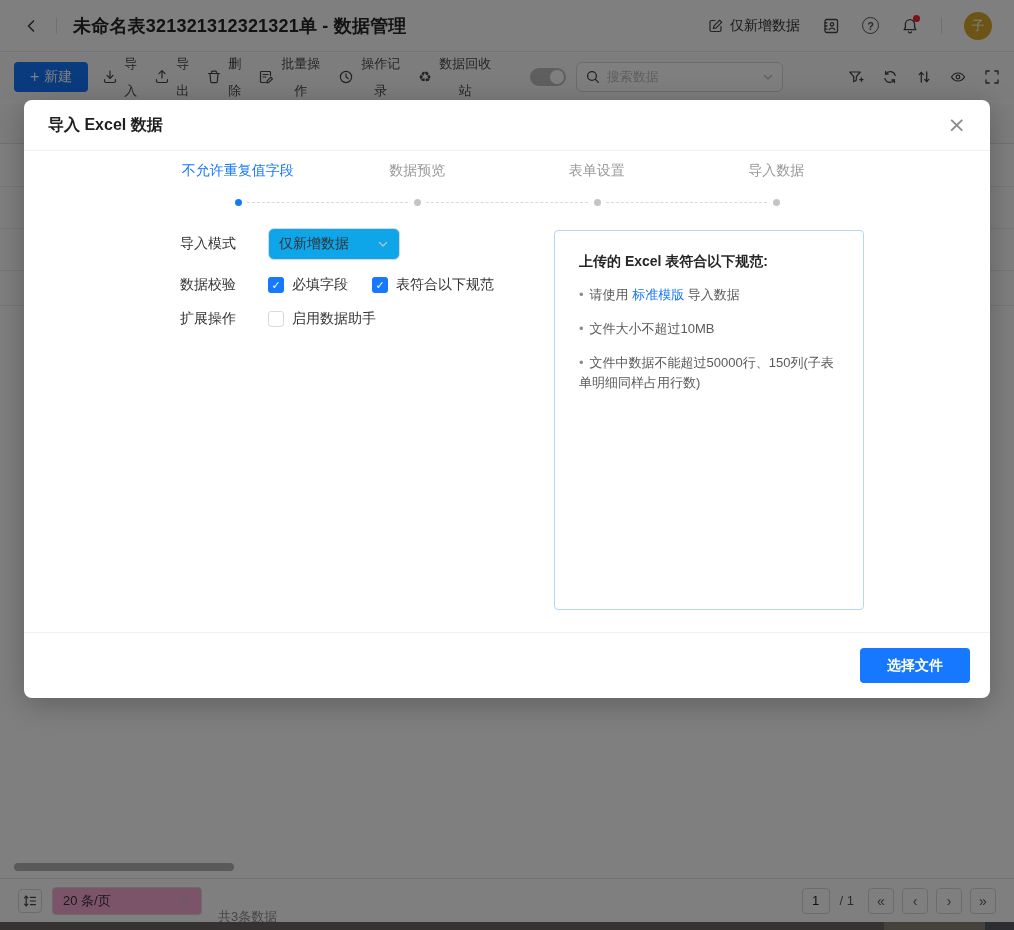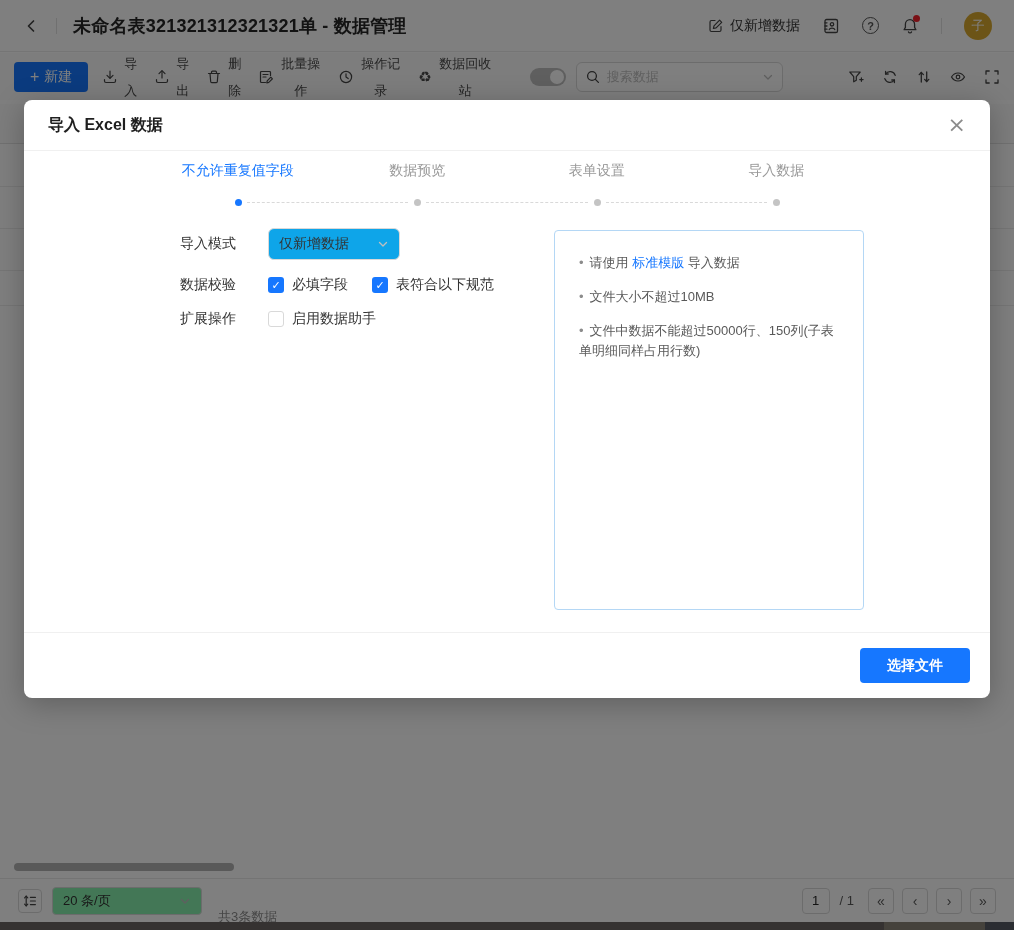--- a/index.html
+++ b/index.html
@@ -87,21 +87,21 @@
     position:absolute; left:0; top:878px; width:1014px; height:44px;
     background:#fff; border-top:1px solid #e8e8e8;
     display:flex; align-items:center; padding:0 18px; font-size:13px; color:#595959;
   }
   .sq-btn {
     width:26px; height:26px; border:1px solid #d9d9d9; border-radius:4px; background:#fff;
     display:flex; align-items:center; justify-content:center; color:#595959; cursor:pointer; flex:none;
   }
   .psize-select {
     margin-left:10px; width:150px; height:28px; border:1px solid #d9d9d9; border-radius:4px;
-    background:#86efac; display:flex; align-items:center; padding:0 10px; gap:6px;
+    background:#f9a8d4; display:flex; align-items:center; padding:0 10px; gap:6px;
     font-size:13px; color:#333; cursor:pointer;
   }
   .psize-select .cap { flex:1; }
   .total-text { margin-left:16px; color:#8c8c8c;margin-top:33px; }
   .pager { margin-left:auto; display:flex; align-items:center; gap:8px; }
   .page-input {
     width:28px; height:26px; border:1px solid #d9d9d9; border-radius:4px;
     display:flex; align-items:center; justify-content:center; color:#262626; background:#fff;
   }
   .page-of { margin:0 6px 0 2px; color:#595959; }
@@ -435,20 +435,21 @@
     <div class="frow">
       <span class="flabel">扩展操作</span>
       <label class="cb">
         <span class="cbox unchecked"></span>
         <span>启用数据助手</span>
       </label>
     </div>
   </div>
 
   <div class="notice">
+    <div class="notice-title">上传的 Excel 表符合以下规范:</div>
     <div class="notice-item">
       <span class="b">•</span><span>请使用 </span><span class="link">标准模版</span><span> 导入数据</span>
     </div>
     <div class="notice-item">
       <span class="b">•</span><span>文件大小不超过10MB</span>
     </div>
     <div class="notice-item">
       <span class="b">•</span><span>文件中数据不能超过50000行、150列(子表单明细同样占用行数)</span>
     </div>
   </div>

